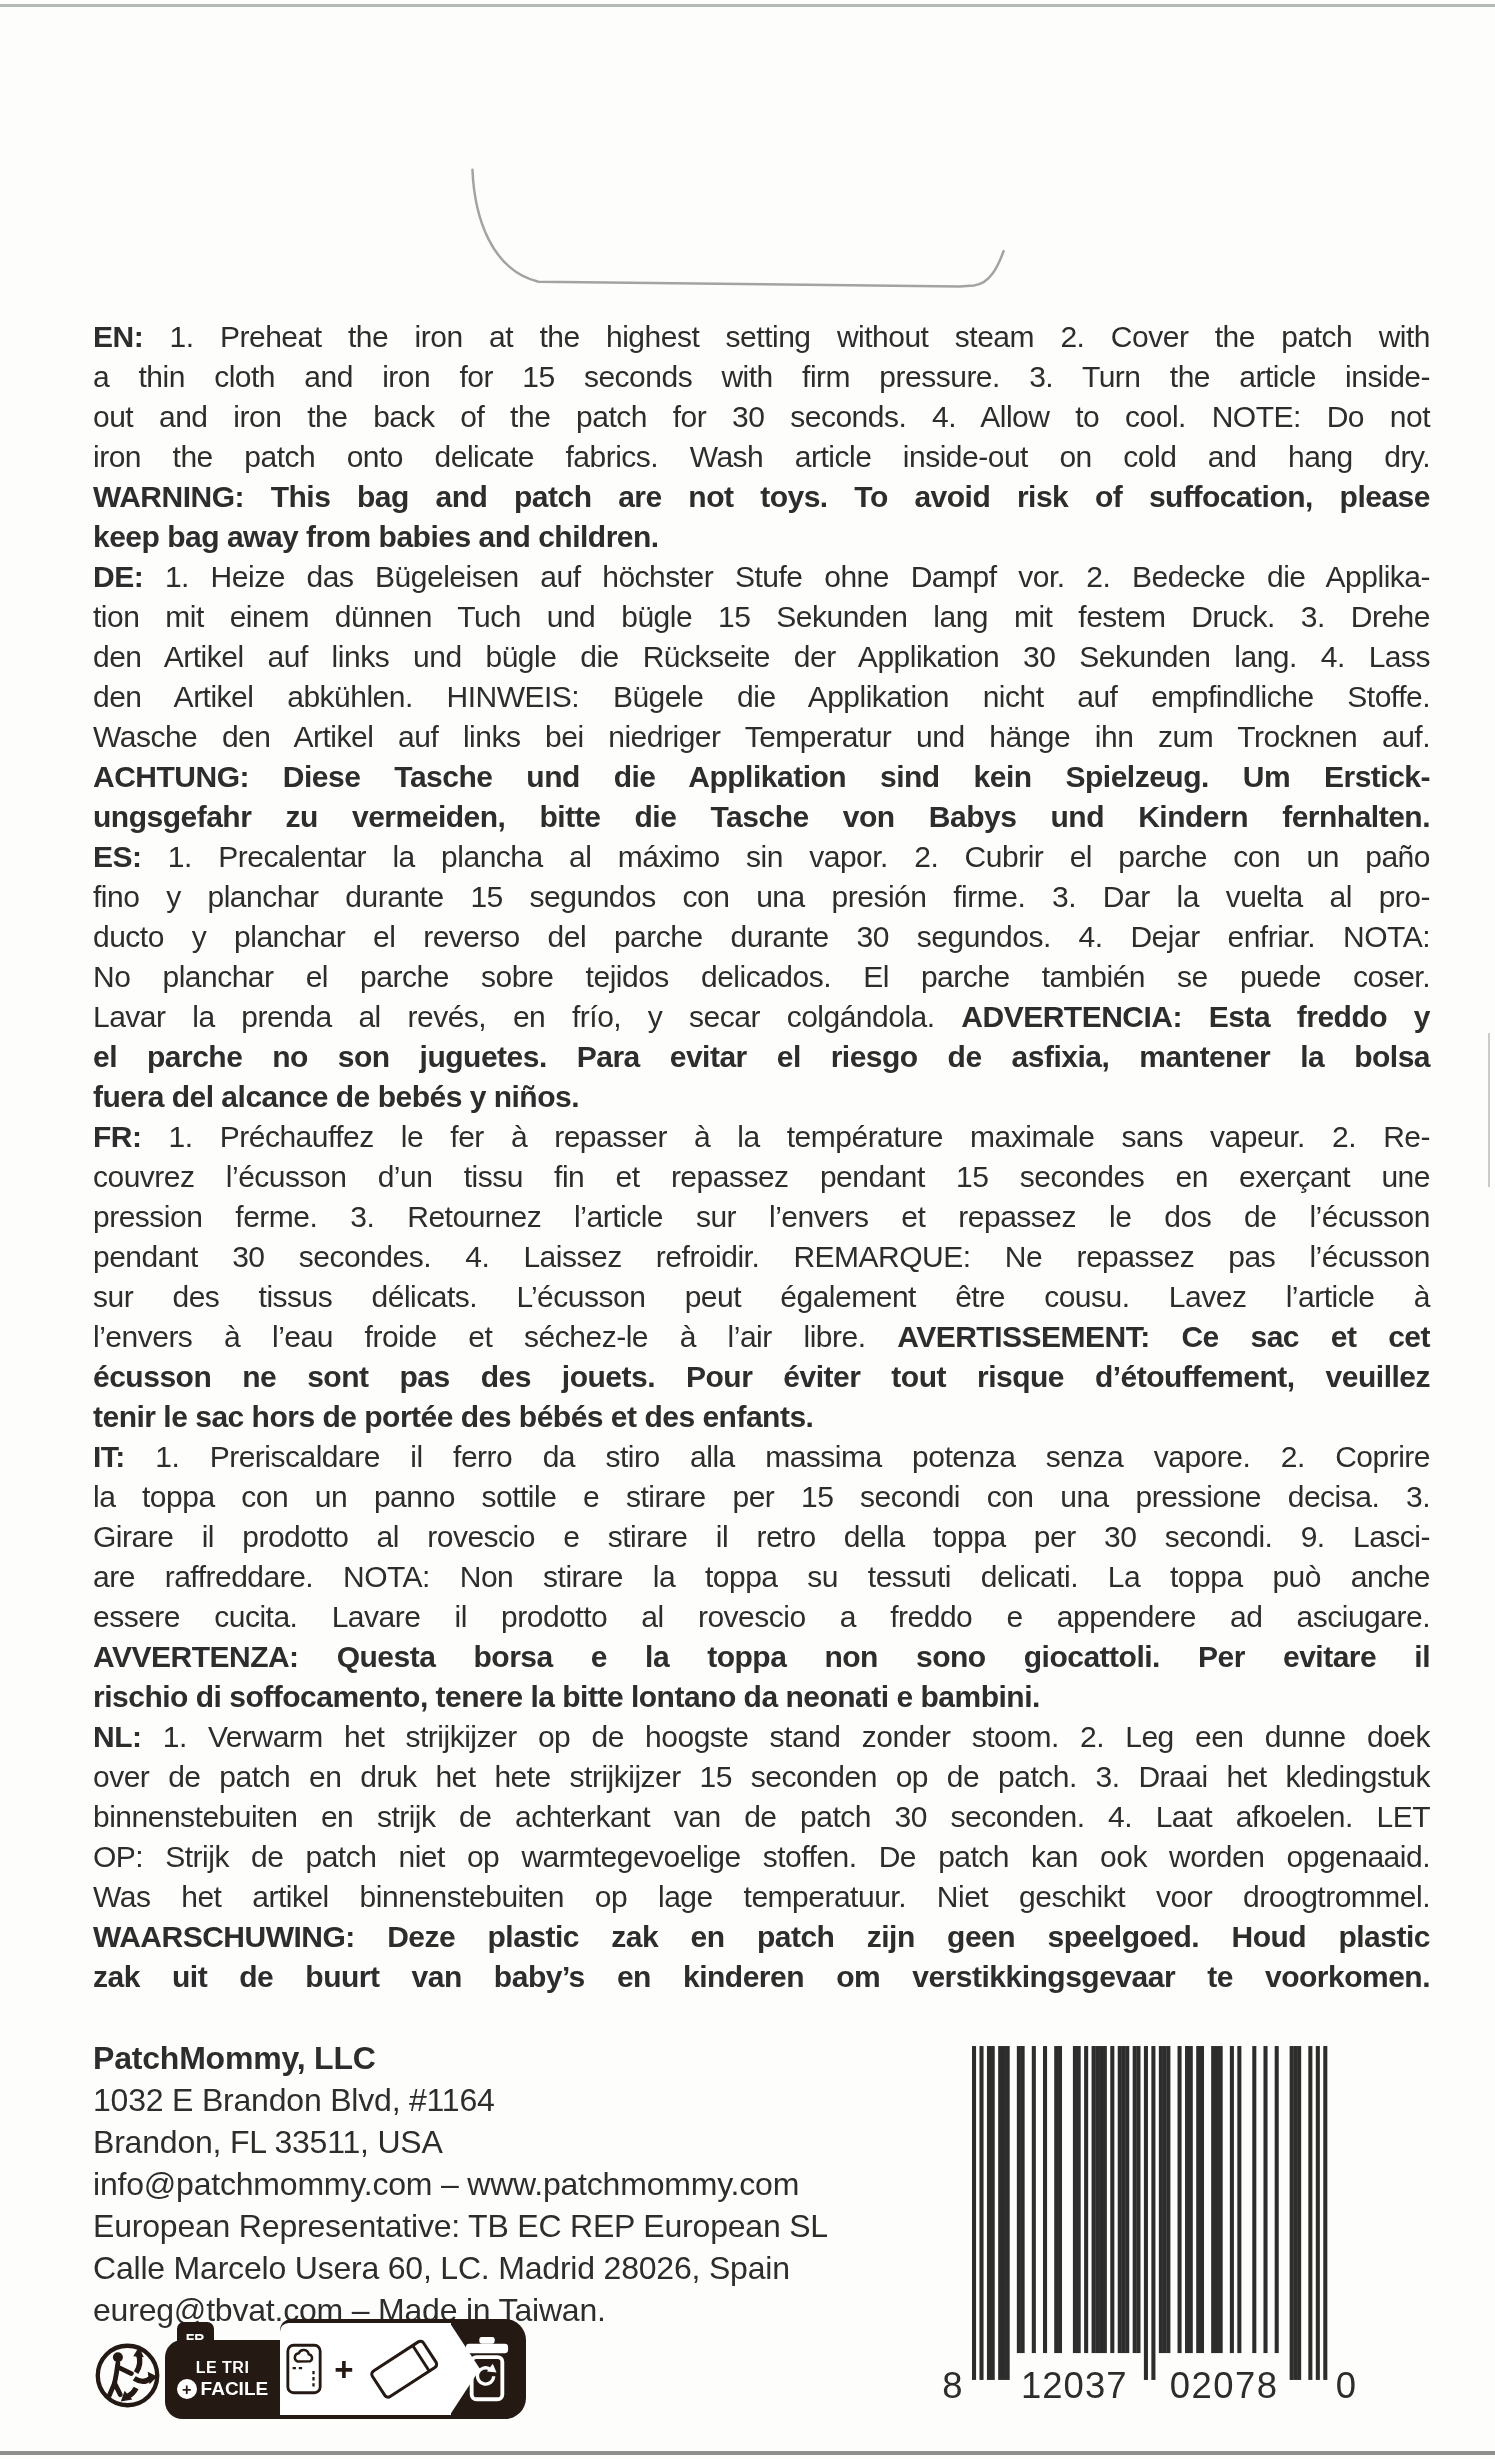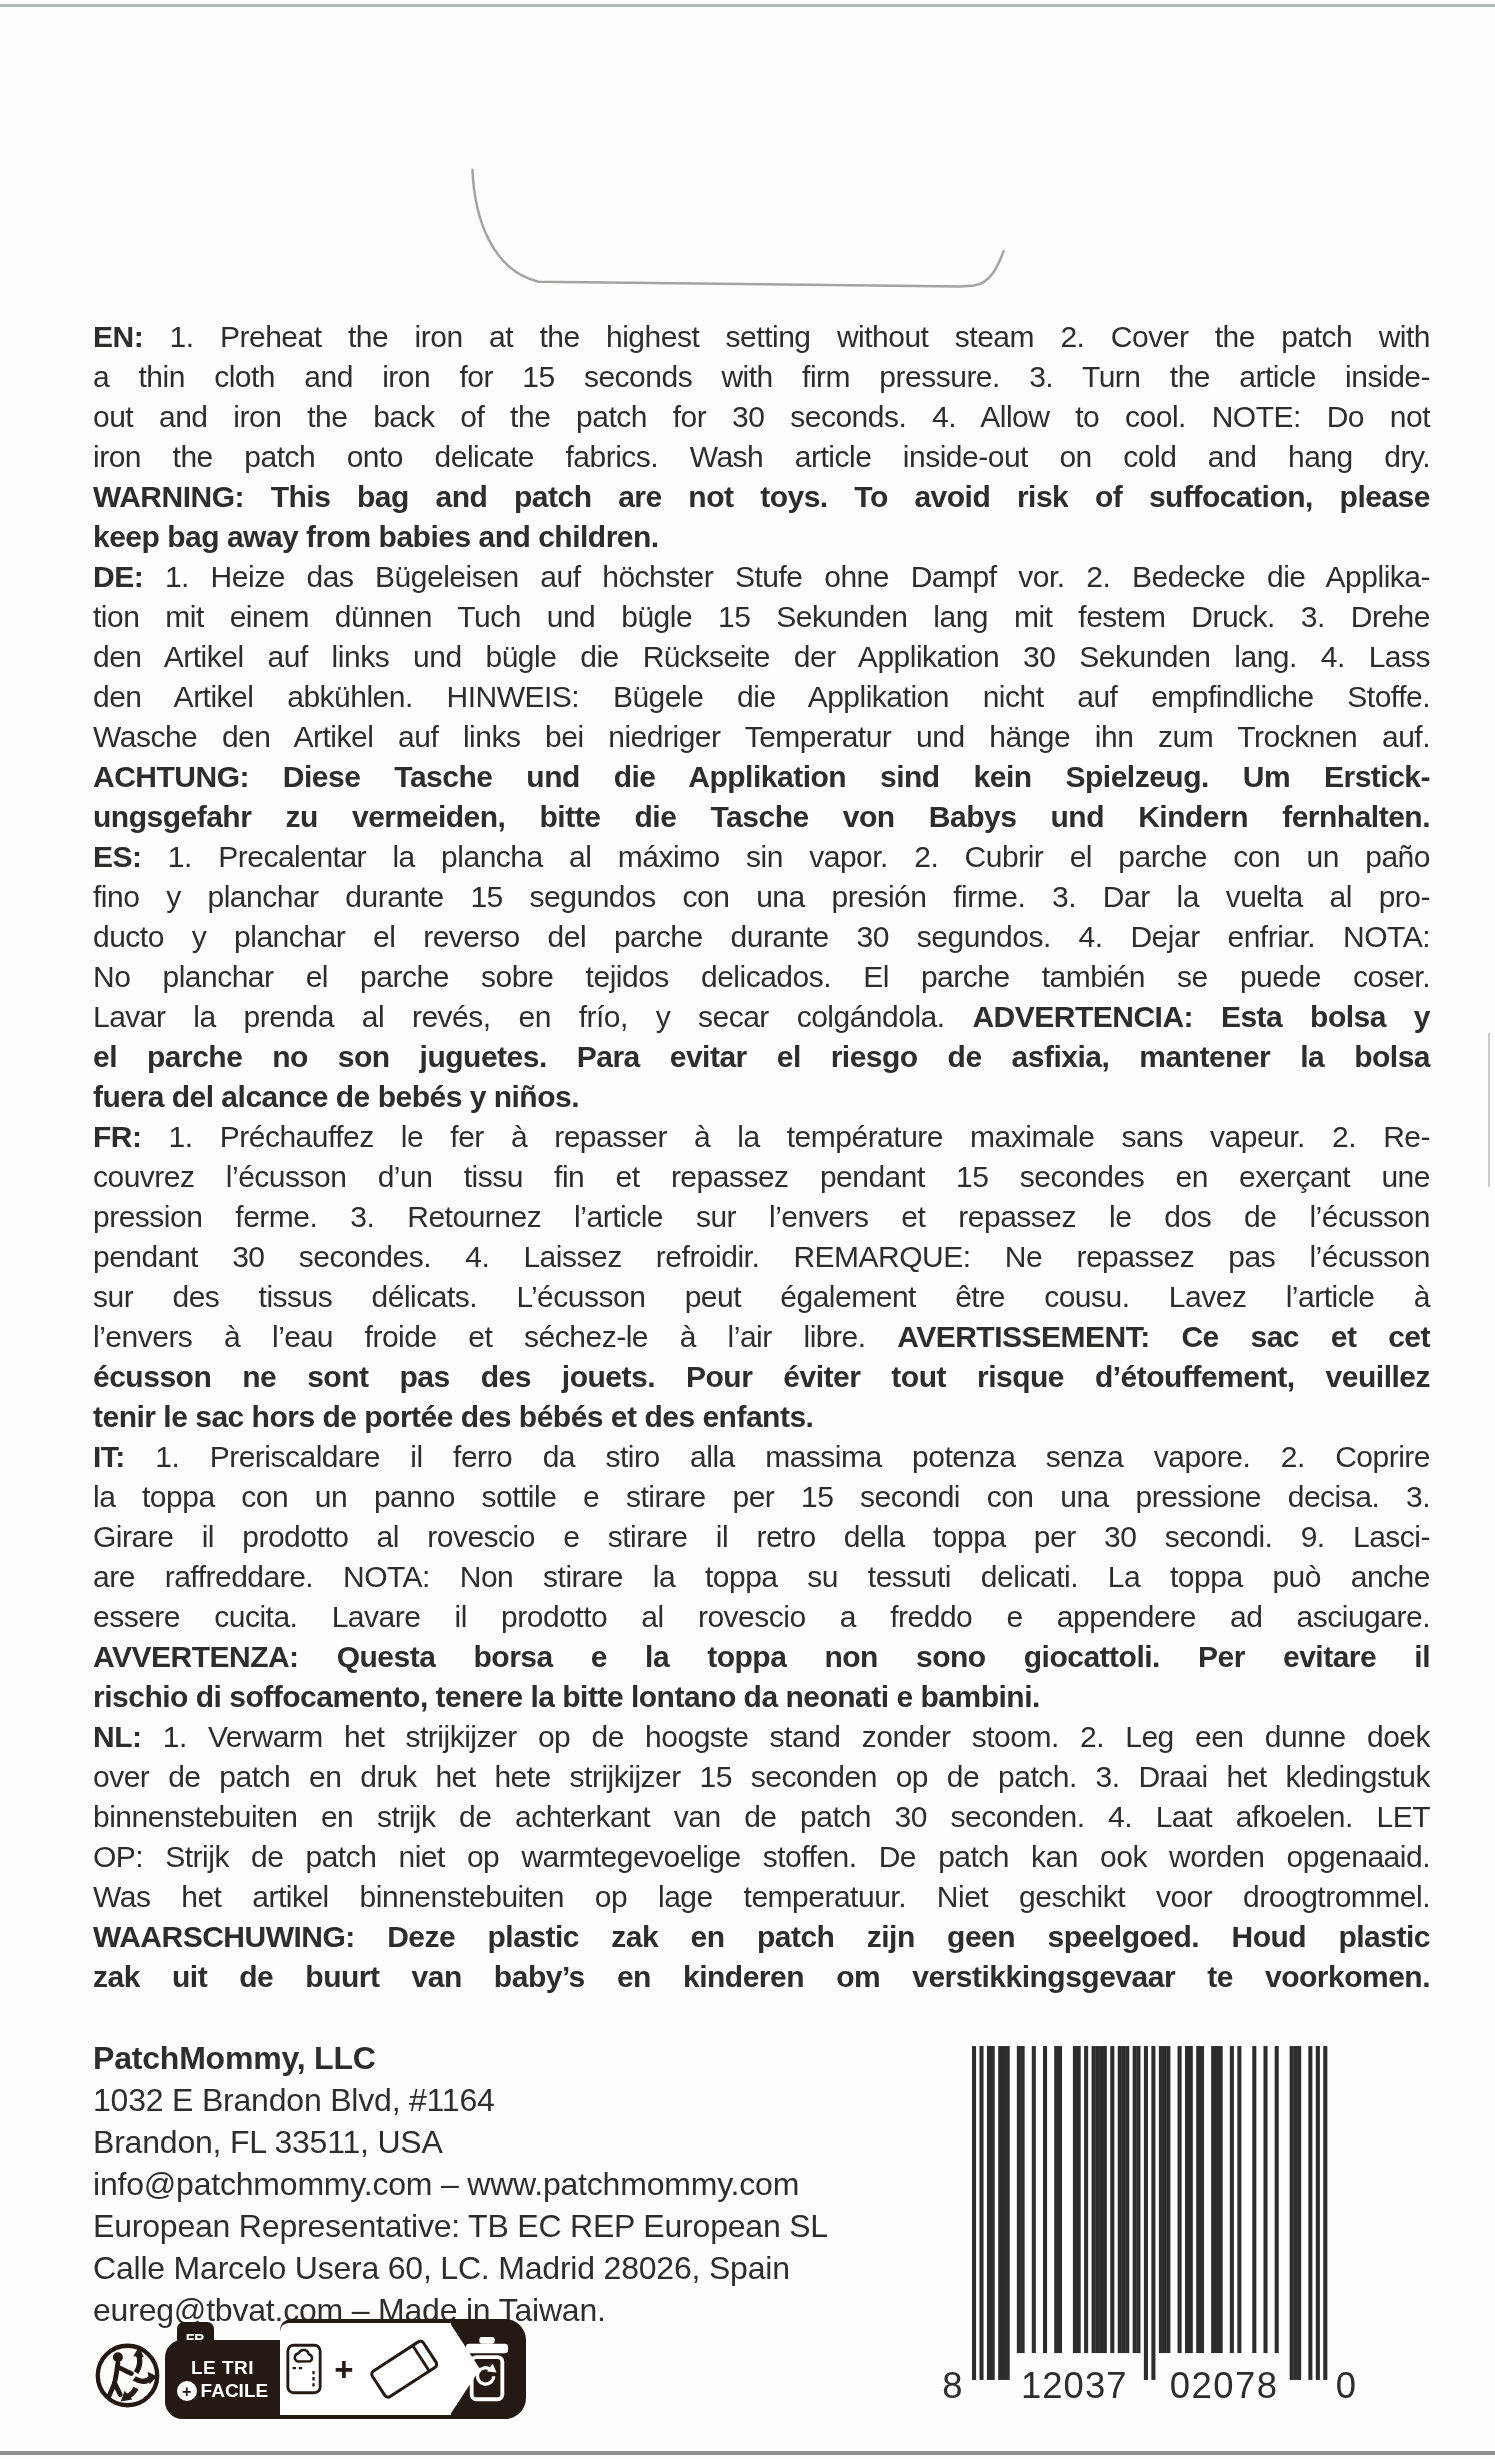--- a/index.html
+++ b/index.html
@@ -25,21 +25,21 @@
 
   
   .triman{position:absolute;left:92px;top:2340px;}
   .tri-sign{position:absolute;left:165px;top:2319px;width:361px;height:100px;}
   .fr-tab{position:absolute;left:11.5px;top:2.9px;width:37px;height:25px;background:var(--badge,#241a13);
           border-radius:6.7px 6.7px 0 0;color:#fff;font-size:14px;font-weight:bold;
           display:flex;align-items:flex-end;justify-content:center;}
   .tri-left{position:absolute;left:0;top:21px;width:115px;height:79px;background:var(--badge,#241a13);
             border-radius:17.3px 0 0 17.3px;color:#fff;display:flex;flex-direction:column;
             align-items:center;justify-content:center;gap:1.9px;z-index:1;}
-  .tri-l1{font-size:19px;font-weight:bold;letter-spacing:0.5px;}
+  .tri-l1{font-size:16px;font-weight:bold;letter-spacing:0.5px;}
   .tri-l2{display:flex;align-items:center;gap:3.8px;font-size:19px;font-weight:bold;}
   .plus-circle{width:20px;height:20px;border-radius:50%;background:#fff;color:var(--badge,#241a13);
                display:flex;align-items:center;justify-content:center;font-size:16.3px;font-weight:bold;line-height:1;}
   .tri-midwrap{position:absolute;left:115px;top:0;width:246px;height:100px;background:var(--badge,#241a13);
                border-radius:11.5px 21px 21px 0;}
   .tri-inner{position:absolute;left:0;top:3.8px;bottom:3.8px;right:75px;background:#fff;border-radius:8.6px 0 0 0;
              display:flex;align-items:center;justify-content:center;gap:11.5px;}
   .tri-inner::after{content:'';position:absolute;right:-29px;top:1.9px;bottom:1.9px;width:29px;background:#fff;
              clip-path:polygon(0 0,100% 50%,0 100%);}
   .mid-plus{font-size:33px;font-weight:bold;color:var(--badge,#241a13);line-height:1;}
@@ -78,21 +78,21 @@
         <div class="tline j"><span>den Artikel abkühlen. HINWEIS: Bügele die Applikation nicht auf empfindliche Stoffe.</span></div>
         <div class="tline j"><span>Wasche den Artikel auf links bei niedriger Temperatur und hänge ihn zum Trocknen auf.</span></div>
         <div class="tline j"><span class="b">ACHTUNG: Diese Tasche und die Applikation sind kein Spielzeug. Um Erstick-</span></div>
         <div class="tline j"><span class="b">ungsgefahr zu vermeiden, bitte die Tasche von Babys und Kindern fernhalten.</span></div>
       </div>
       <div>
         <div class="tline j"><span class="b">ES:</span><span> 1. Precalentar la plancha al máximo sin vapor. 2. Cubrir el parche con un paño</span></div>
         <div class="tline j"><span>fino y planchar durante 15 segundos con una presión firme. 3. Dar la vuelta al pro-</span></div>
         <div class="tline j"><span>ducto y planchar el reverso del parche durante 30 segundos. 4. Dejar enfriar. NOTA:</span></div>
         <div class="tline j"><span>No planchar el parche sobre tejidos delicados. El parche también se puede coser.</span></div>
-        <div class="tline j"><span>Lavar la prenda al revés, en frío, y secar colgándola. </span><span class="b">ADVERTENCIA: Esta bolsa y</span></div>
+        <div class="tline j"><span>Lavar la prenda al revés, en frío, y secar colgándola. </span><span class="b">ADVERTENCIA: Esta freddo y</span></div>
         <div class="tline j"><span class="b">el parche no son juguetes. Para evitar el riesgo de asfixia, mantener la bolsa</span></div>
         <div class="tline"><span class="b">fuera del alcance de bebés y niños.</span></div>
       </div>
       <div>
         <div class="tline j"><span class="b">FR:</span><span> 1. Préchauffez le fer à repasser à la température maximale sans vapeur. 2. Re-</span></div>
         <div class="tline j"><span>couvrez l’écusson d’un tissu fin et repassez pendant 15 secondes en exerçant une</span></div>
         <div class="tline j"><span>pression ferme. 3. Retournez l’article sur l’envers et repassez le dos de l’écusson</span></div>
         <div class="tline j"><span>pendant 30 secondes. 4. Laissez refroidir. REMARQUE: Ne repassez pas l’écusson</span></div>
         <div class="tline j"><span>sur des tissus délicats. L’écusson peut également être cousu. Lavez l’article à</span></div>
         <div class="tline j"><span>l’envers à l’eau froide et séchez-le à l’air libre. </span><span class="b">AVERTISSEMENT: Ce sac et cet</span></div>

